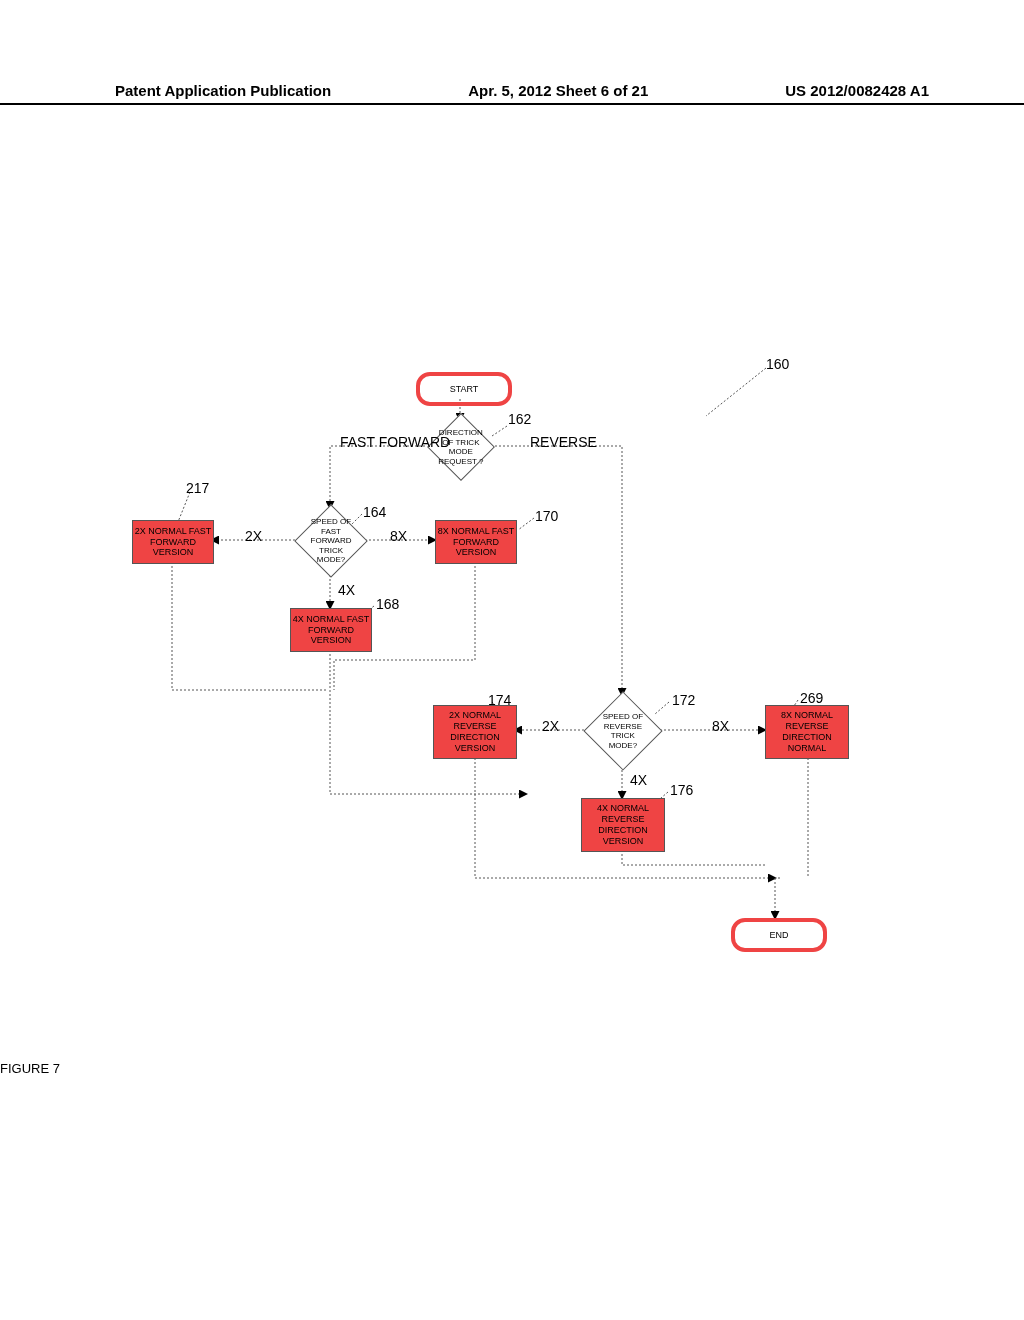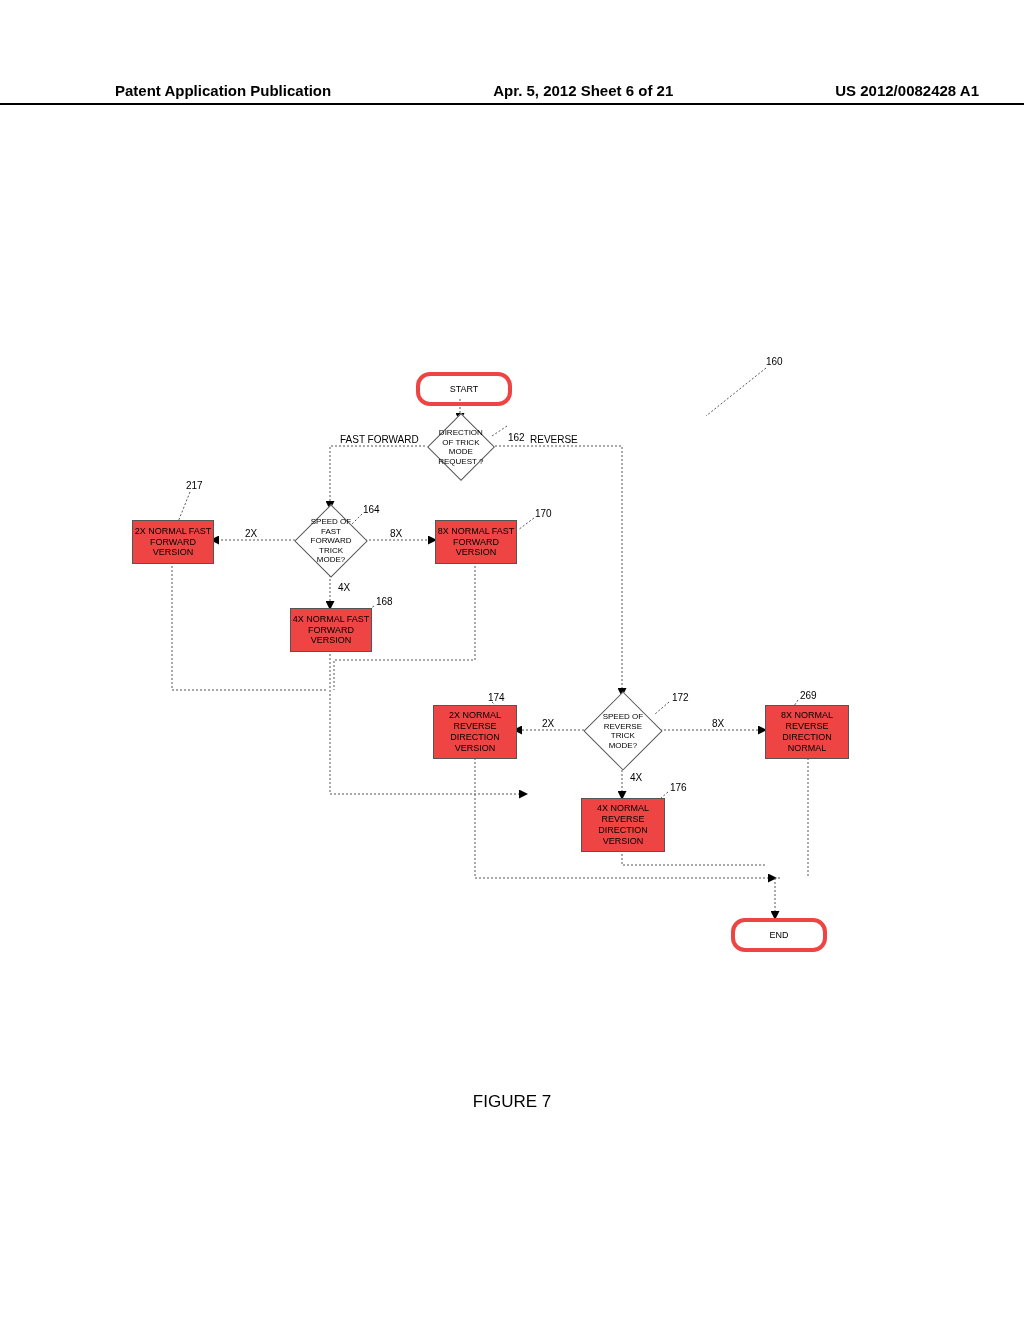--- a/index.html
+++ b/index.html
@@ -1,25 +1,25 @@
 <!DOCTYPE html>
 <html><head>
 <meta charset="utf-8">
 <style>
 body{margin:0;font-family:Arial,Helvetica,sans-serif;background:#fff;color:#000;width:1024px;height:1320px;position:relative}
-.hdr{position:absolute;top:82px;left:0;right:0;border-bottom:2px solid #000;padding:0 45px 4px 115px;display:flex;justify-content:space-between;font-weight:bold;font-size:15px}
+.hdr{position:absolute;top:82px;left:0;right:0;border-bottom:2px solid #000;padding:0 95px 4px 115px;display:flex;justify-content:space-between;font-weight:bold;font-size:15px}
 .diag{position:absolute;top:360px;left:130px;width:780px;height:720px}
 .diag svg{position:absolute;top:0;left:0}
 .nd{position:absolute;font-size:9px;text-align:center;line-height:1.2;display:flex;align-items:center;justify-content:center}
 .term{border:4px solid #ef4444;border-radius:14px;height:26px;width:88px}
 .rect{border:1px solid #555;background:#ef4444}
 .dia{border:1px solid #555;transform:rotate(45deg);background:#fff}
 .dia>span{transform:rotate(-45deg);display:block}
-.lbl{position:absolute;font-size:10px}
-.cap{position:absolute;top:1092px;left:0;right:0;text-align:center;font-size:17px}
+.lbl{position:absolute;font-size:14px}
+.cap{position:absolute;top:1061px;left:0;right:0;font-size:13px}
 </style>
 </head>
 <body>
 
 <div class="hdr">
   <span>Patent Application Publication</span>
   <span>Apr. 5, 2012  Sheet 6 of 21</span>
   <span>US 2012/0082428 A1</span>
 </div>
 
@@ -129,21 +129,21 @@
 <div class="lbl" style="left:210px;top:74px">FAST FORWARD</div>
 <div class="lbl" style="left:400px;top:74px">REVERSE</div>
 <div class="lbl" style="left:115px;top:168px">2X</div>
 <div class="lbl" style="left:260px;top:168px">8X</div>
 <div class="lbl" style="left:208px;top:222px">4X</div>
 <div class="lbl" style="left:412px;top:358px">2X</div>
 <div class="lbl" style="left:582px;top:358px">8X</div>
 <div class="lbl" style="left:500px;top:412px">4X</div>
 
 <div class="lbl" style="left:636px;top:-4px">160</div>
-<div class="lbl" style="left:378px;top:72px">162</div>
+<div class="lbl" style="left:378px;top:51px">162</div>
 <div class="lbl" style="left:233px;top:144px">164</div>
 <div class="lbl" style="left:56px;top:120px">217</div>
 <div class="lbl" style="left:246px;top:236px">168</div>
 <div class="lbl" style="left:405px;top:148px">170</div>
 <div class="lbl" style="left:542px;top:332px">172</div>
 <div class="lbl" style="left:358px;top:332px">174</div>
 <div class="lbl" style="left:540px;top:422px">176</div>
 <div class="lbl" style="left:670px;top:330px">269</div>
 
 </div>

